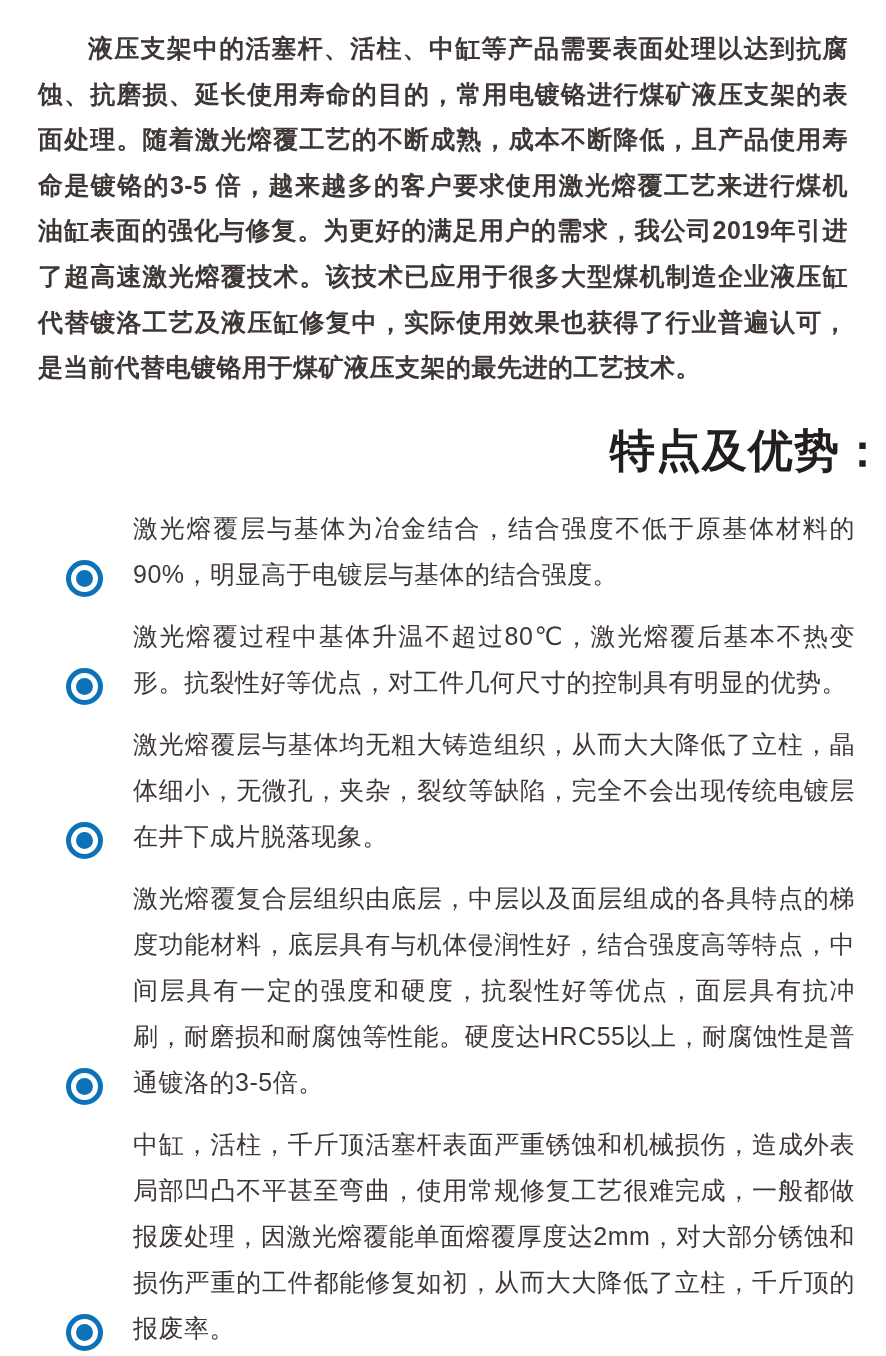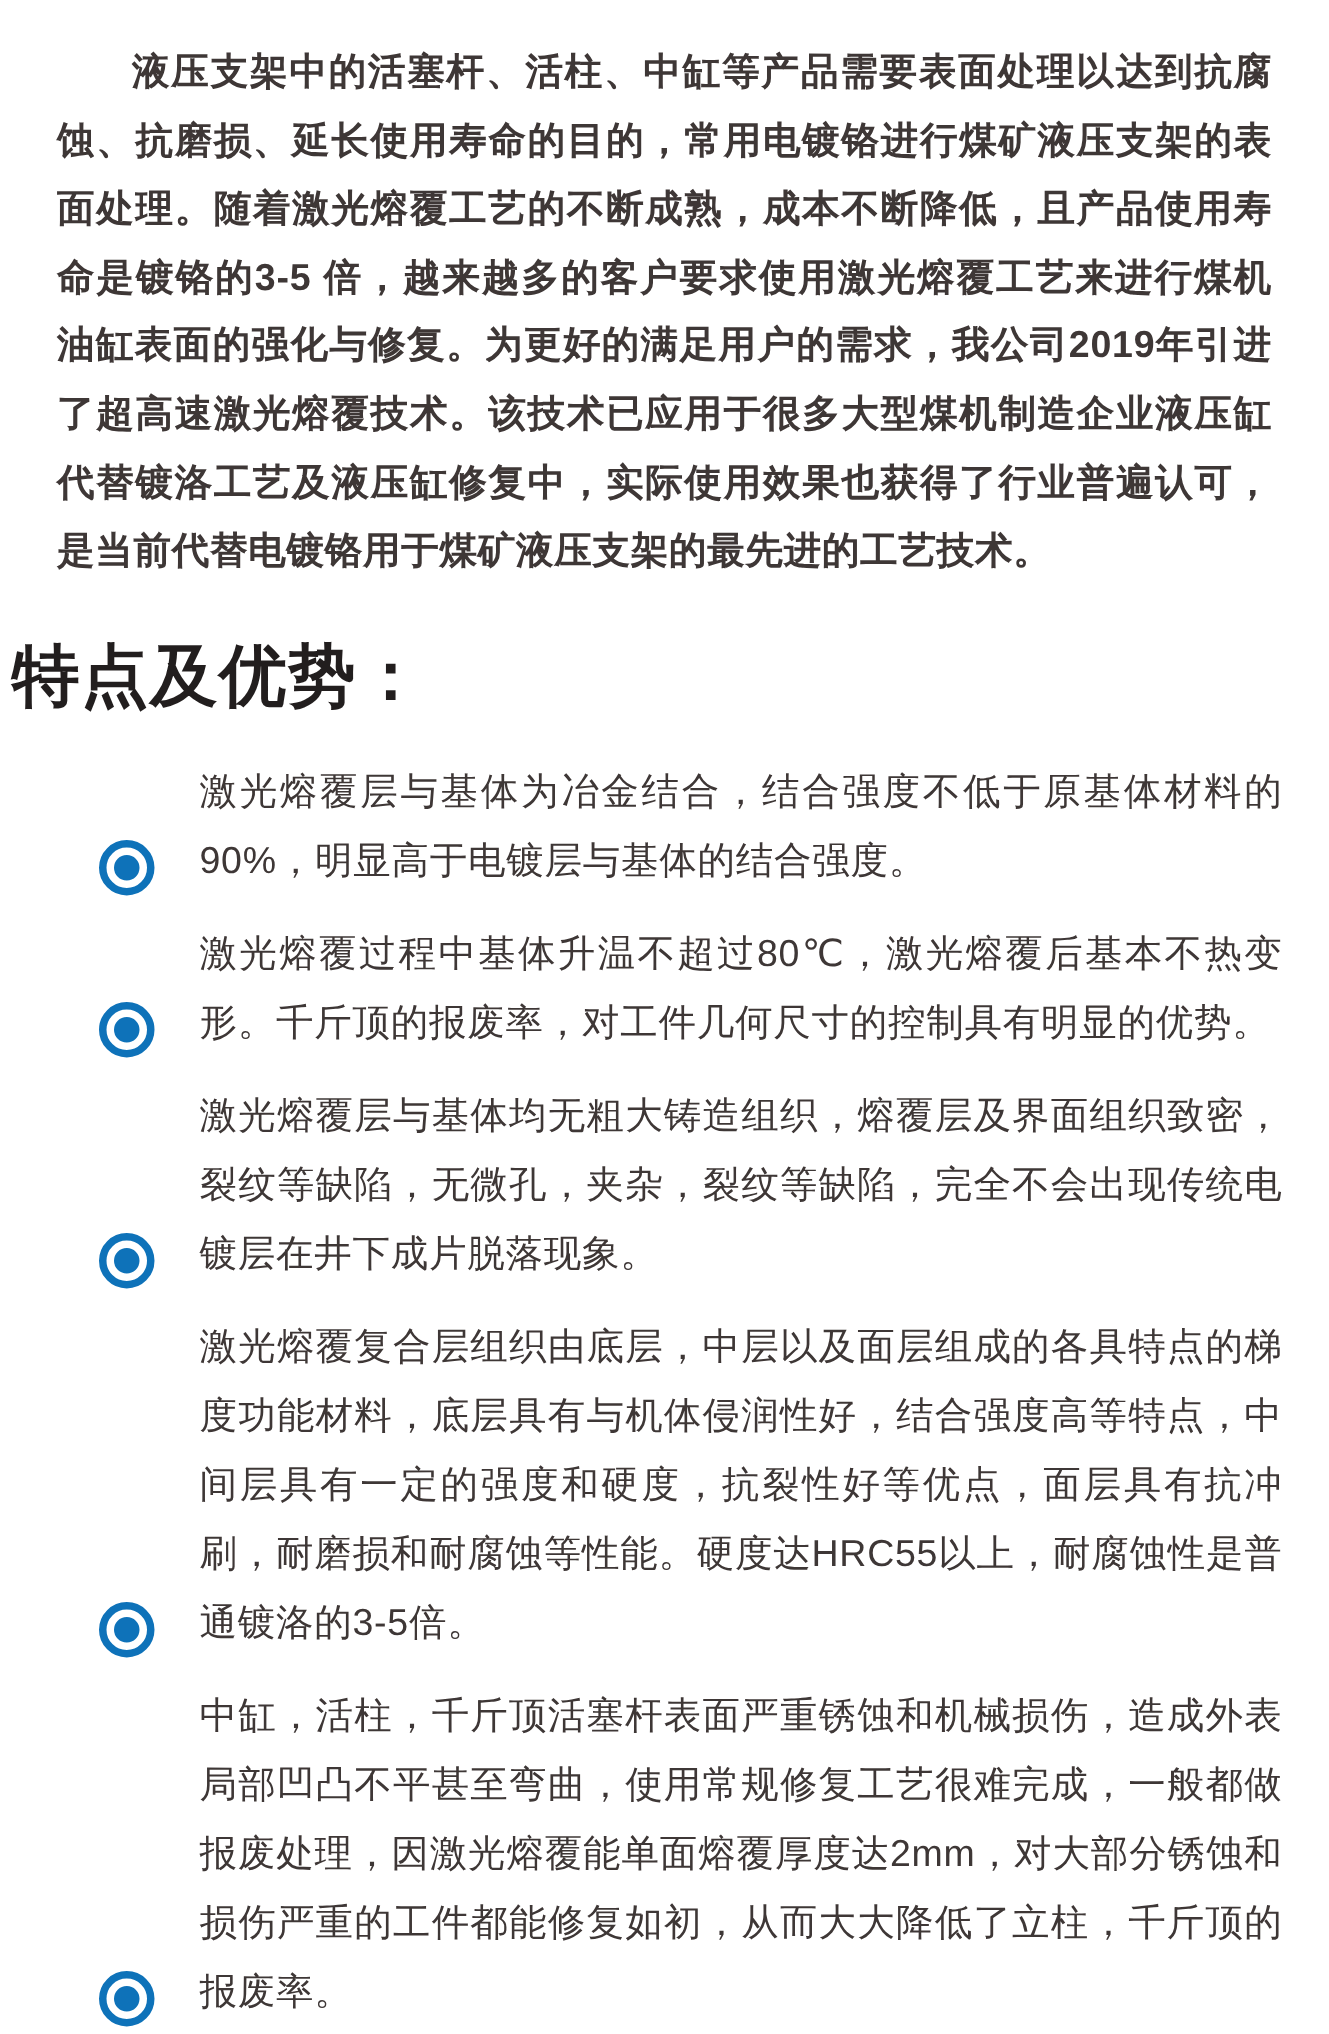--- a/index.html
+++ b/index.html
@@ -32,20 +32,21 @@
     color: var(--color-text, #3e3736);
     font-weight: 700;
   }
   .section-heading {
     margin: 34px 0 0 8px;
     font-size: 45px;
     line-height: 52px;
     font-weight: 900;
     letter-spacing: 1px;
     color: var(--color-heading, #221e1e);
+    text-align: right;
   }
   .features-list {
     list-style: none;
     margin: 28px 0 0 0;
     padding: 0;
   }
   .feature-item {
     display: flex;
     align-items: flex-end;
     margin: 0 31px 16px 66px;
@@ -96,28 +97,28 @@
         <span class="radio-bullet-dot"></span>
       </span>
       <span class="feature-text">激光熔覆层与基体为冶金结合，结合强度不低于原基体材料的90%，明显高于电镀层与基体的结合强度。</span>
     </li>
 
 
     <li class="feature-item">
       <span class="radio-bullet">
         <span class="radio-bullet-dot"></span>
       </span>
-      <span class="feature-text">激光熔覆过程中基体升温不超过80℃，激光熔覆后基本不热变形。千斤顶的报废率，对工件几何尺寸的控制具有明显的优势。</span>
+      <span class="feature-text">激光熔覆过程中基体升温不超过80℃，激光熔覆后基本不热变形。抗裂性好等优点，对工件几何尺寸的控制具有明显的优势。</span>
     </li>
 
     <li class="feature-item">
       <span class="radio-bullet">
         <span class="radio-bullet-dot"></span>
       </span>
-      <span class="feature-text">激光熔覆层与基体均无粗大铸造组织，熔覆层及界面组织致密，裂纹等缺陷，无微孔，夹杂，裂纹等缺陷，完全不会出现传统电镀层在井下成片脱落现象。</span>
+      <span class="feature-text">激光熔覆层与基体均无粗大铸造组织，从而大大降低了立柱，晶体细小，无微孔，夹杂，裂纹等缺陷，完全不会出现传统电镀层在井下成片脱落现象。</span>
     </li>
 
     <li class="feature-item">
       <span class="radio-bullet">
         <span class="radio-bullet-dot"></span>
       </span>
       <span class="feature-text">激光熔覆复合层组织由底层，中层以及面层组成的各具特点的梯度功能材料，底层具有与机体侵润性好，结合强度高等特点，中间层具有一定的强度和硬度，抗裂性好等优点，面层具有抗冲刷，耐磨损和耐腐蚀等性能。硬度达HRC55以上，耐腐蚀性是普通镀洛的3-5倍。</span>
     </li>
 
     <li class="feature-item">

